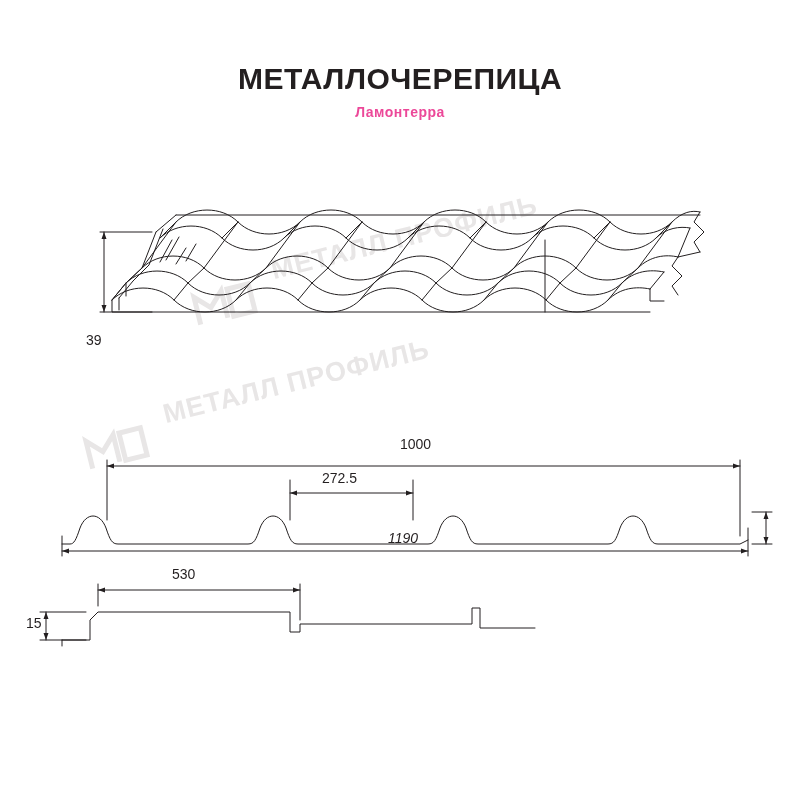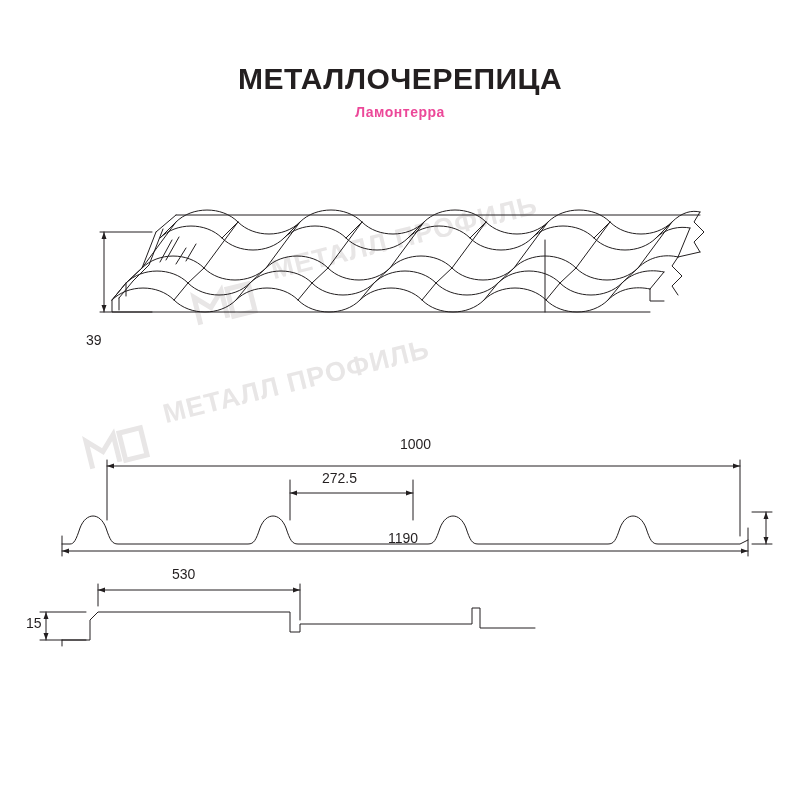--- a/index.html
+++ b/index.html
@@ -306,18 +306,18 @@
         <path d="M46 612 l -2.5 7 l 5 0 z" fill="#231f20" stroke="none"></path>
         <path d="M46 640 l -2.5 -7 l 5 0 z" fill="#231f20" stroke="none"></path>
       </g>
 
     </g>
   </svg>
 
   <div class="dim-label" style="left:86px; top:332px;">39</div>
   <div class="dim-label" style="left:400px; top:436px;">1000</div>
   <div class="dim-label" style="left:322px; top:470px;">272.5</div>
-  <div class="dim-label" style="left:388px; top:530px;">1190</div>
+  <div class="dim-label" style="left:388px; top:530px;font-style:italic;">1190</div>
   <div class="dim-label" style="left:816px; top:466px;margin-top:7px;">25</div>
   <div class="dim-label" style="left:172px; top:566px;">530</div>
   <div class="dim-label" style="left:26px; top:615px;">15</div>
 
 </div>
 
 </body></html>

